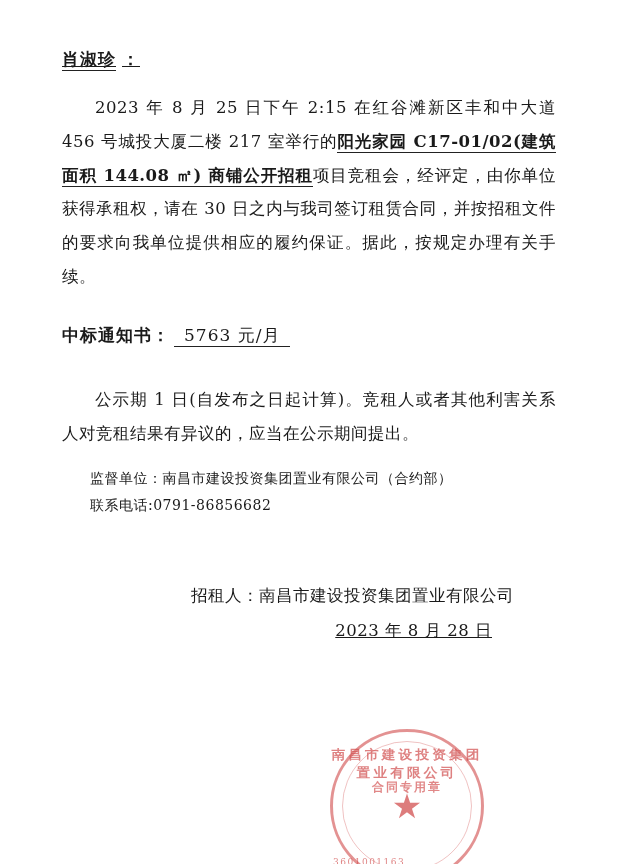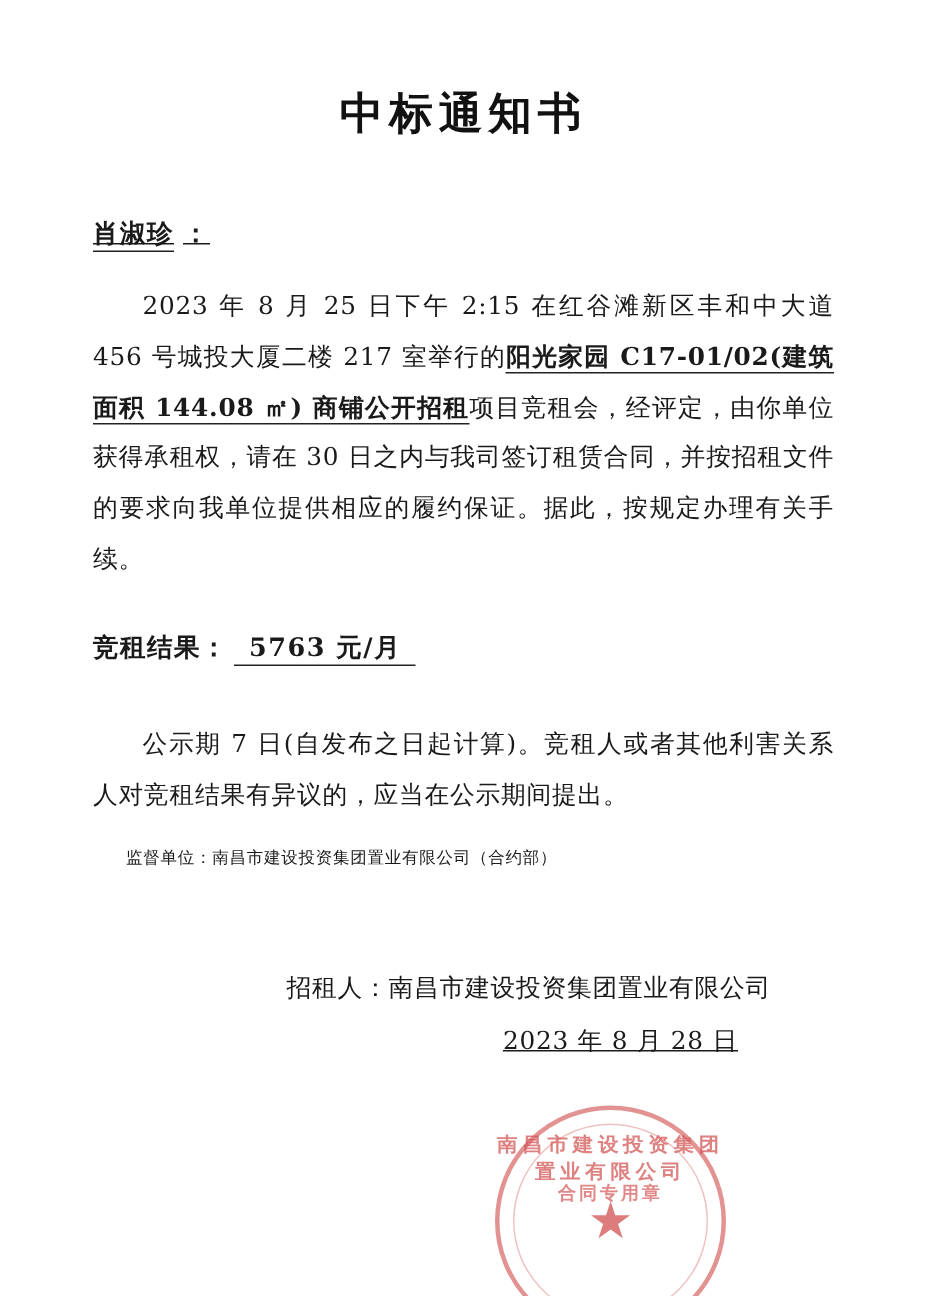--- a/index.html
+++ b/index.html
@@ -64,33 +64,33 @@
   .result-line {
     margin-top: 30px;
     font-size: 17px;
     font-weight: bold;
     letter-spacing: 1px;
   }
   .result-line .result-value {
     border-bottom: 1.5px solid #222;
     padding: 0 10px 1px 10px;
     margin-left: 4px;
-    font-weight: bold;
+    font-weight: normal;
   }
   .notice-para {
     margin-top: 36px;
     font-size: 16.5px;
     line-height: 2.05;
     text-align: justify;
     text-indent: 2em;
     letter-spacing: 0.5px;
   }
   .contact-block {
     margin-top: 14px;
-    font-size: 11px;
+    font-size: 14px;
     line-height: 1.95;
     text-indent: 2em;
     letter-spacing: 0.5px;
   }
   .contact-block div {
     text-indent: 2em;
   }
   .signature-block {
     margin-top: 60px;
     font-size: 16.5px;
@@ -168,38 +168,38 @@
     letter-spacing: 2px;
     color: rgba(200, 42, 42, 0.68);
     font-weight: bold;
   }
 </style>
 </head>
 <body>
 
 <div class="page">
 
-  <div class="doc-title">中标通知书</div>
 
   <div class="salutation">
     <span class="name">肖淑珍</span><span class="colon">：</span>
   </div>
 
   <div class="body-para">
     <span>2023 年 8 月 25 日下午 2:15 在红谷滩新区丰和中大道 456 号城投大厦二楼 217 室举行的</span><span class="emph">阳光家园 C17-01/02(建筑面积 144.08 ㎡) 商铺公开招租</span><span>项目竞租会，经评定，由你单位获得承租权，请在 30 日之内与我司签订租赁合同，并按招租文件的要求向我单位提供相应的履约保证。据此，按规定办理有关手续。</span>
   </div>
 
   <div class="result-line">
-    <span>竞租结果：</span><span class="result-value">5763 元/月</span>
-  </div>
-
-  <div class="notice-para">公示期 7 日(自发布之日起计算)。竞租人或者其他利害关系人对竞租结果有异议的，应当在公示期间提出。</div>
+    <span>中标通知书：</span><span class="result-value">5763 元/月</span>
+  </div>
+
+  <div class="notice-para">公示期 1 日(自发布之日起计算)。竞租人或者其他利害关系人对竞租结果有异议的，应当在公示期间提出。</div>
 
   <div class="contact-block">
     <div>监督单位：南昌市建设投资集团置业有限公司（合约部）</div>
+    <div>联系电话:0791-86856682</div>
   </div>
 
   <div class="seal">
     <div class="seal-inner-ring"></div>
     <div class="seal-text-top">南昌市建设投资集团置业有限公司</div>
     <div class="seal-star">★</div>
     <div class="seal-text-mid">合同专用章</div>
     <div class="seal-text-bottom">3601001163</div>
   </div>
 

